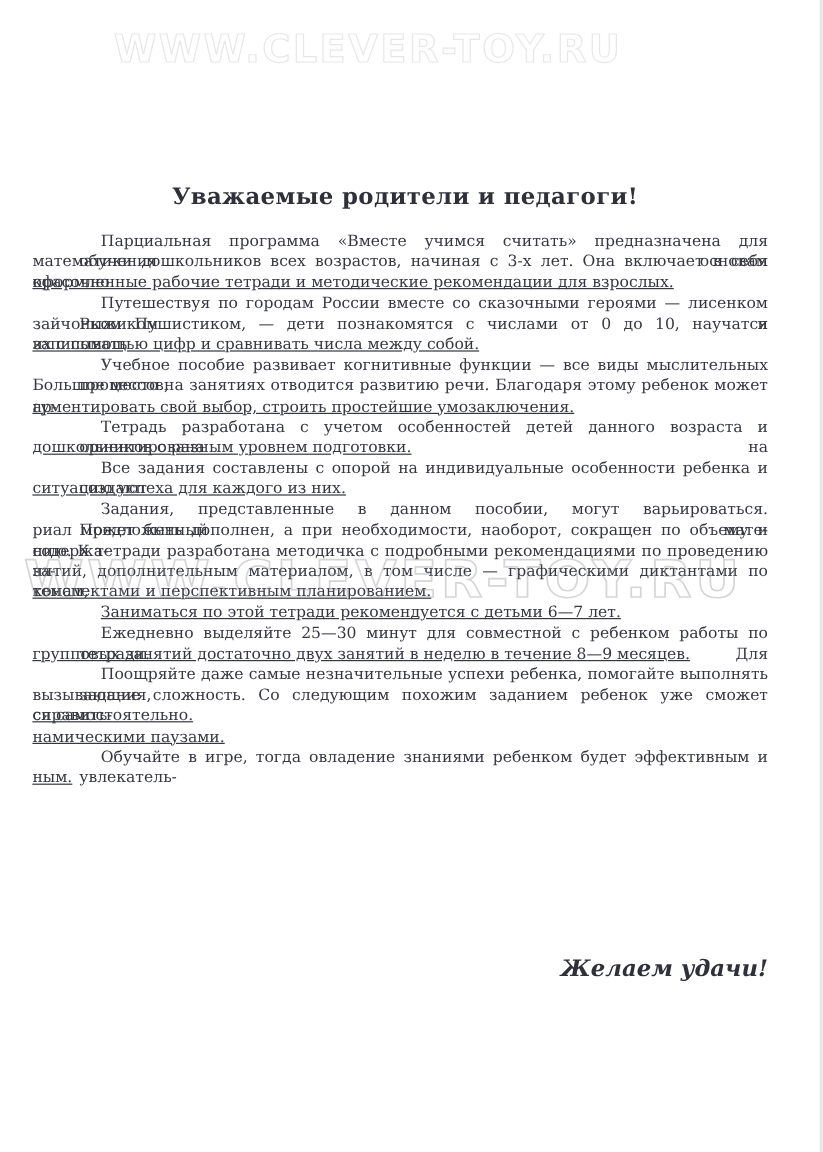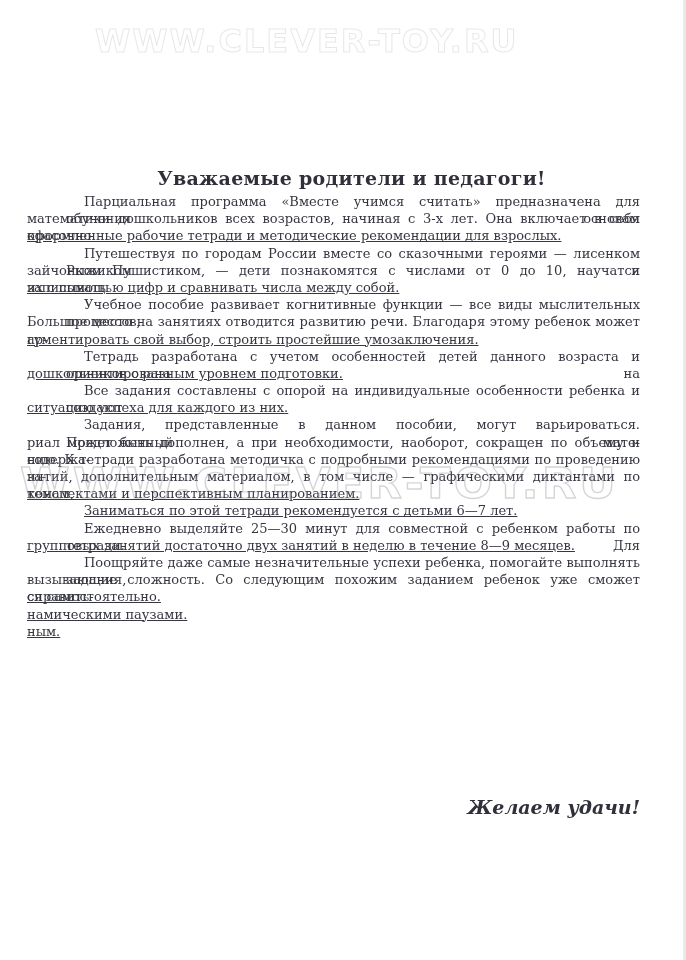--- a/index.html
+++ b/index.html
@@ -91,21 +91,21 @@
     font-size: 32px;
     letter-spacing: 2px;
     -webkit-text-stroke: 1px rgba(168, 168, 174, 0.28);
   }
 </style>
 </head>
 <body>
 
 <div class="page">
   <div class="watermark wm-top">WWW.CLEVER-TOY.RU</div>
-  <h1 class="page-title" style="margin:18px; font-size:19px;">Уважаемые родители и педагоги!</h1>
+  <h1 class="page-title" style="margin:4px; font-size:19px;">Уважаемые родители и педагоги!</h1>
   <div class="body-text">
       <div class="para">
         <div class="ln first">Парциальная программа «Вместе учимся считать» предназначена для обучения основам</div>
         <div class="ln">математики дошкольников всех возрастов, начиная с 3-х лет. Она включает в себя красочно</div>
         <div class="ln last">оформленные рабочие тетради и методические рекомендации для взрослых.</div>
       </div>
       <div class="para">
         <div class="ln first">Путешествуя по городам России вместе со сказочными героями — лисенком Рыжиком и</div>
         <div class="ln">зайчонком Пушистиком, — дети познакомятся с числами от 0 до 10, научатся записывать</div>
         <div class="ln last">их с помощью цифр и сравнивать числа между собой.</div>
@@ -139,19 +139,20 @@
       </div>
       <div class="para">
         <div class="ln first">Поощряйте даже самые незначительные успехи ребенка, помогайте выполнять задания,</div>
         <div class="ln">вызывающие сложность. Со следующим похожим заданием ребенок уже сможет справить-</div>
         <div class="ln last">ся самостоятельно.</div>
       </div>
       <div class="para">
         <div class="ln last">намическими паузами.</div>
       </div>
       <div class="para">
+        <div class="ln first">Обучайте в игре, тогда овладение знаниями ребенком будет эффективным и увлекатель-</div>
         <div class="ln last">ным.</div>
       </div>
     </div>
   <div class="watermark wm-mid">WWW.CLEVER-TOY.RU</div>
   <div class="closing">Желаем удачи!</div>
   <div class="scan-edge-right"></div>
 </div>
 
 </body></html>

